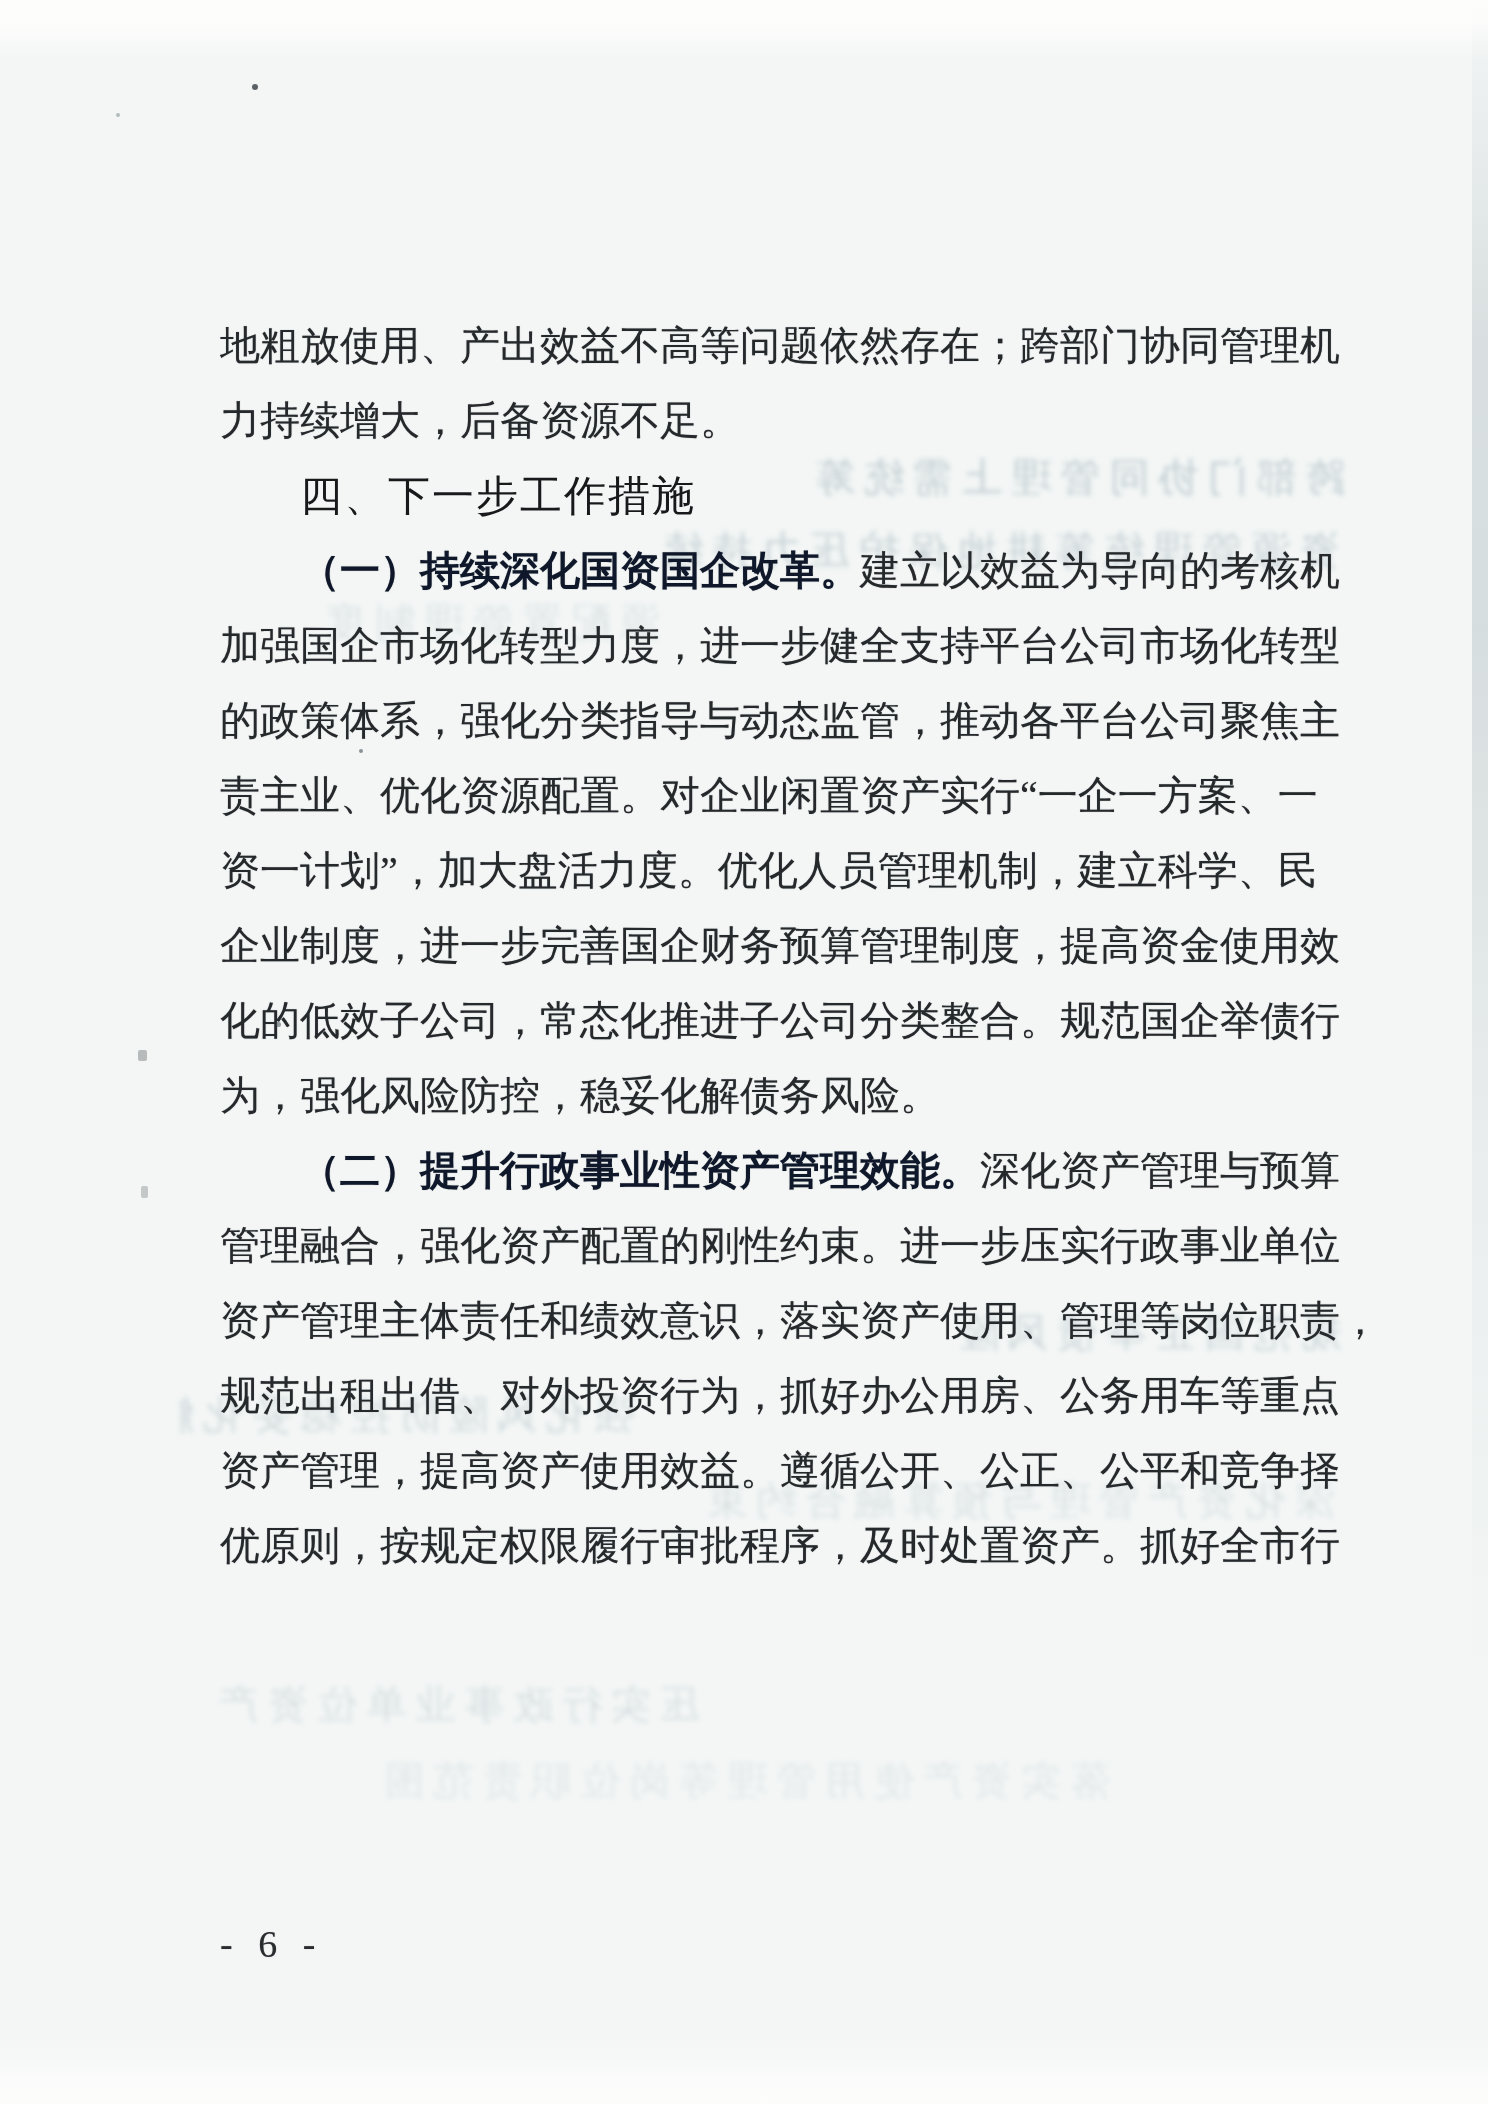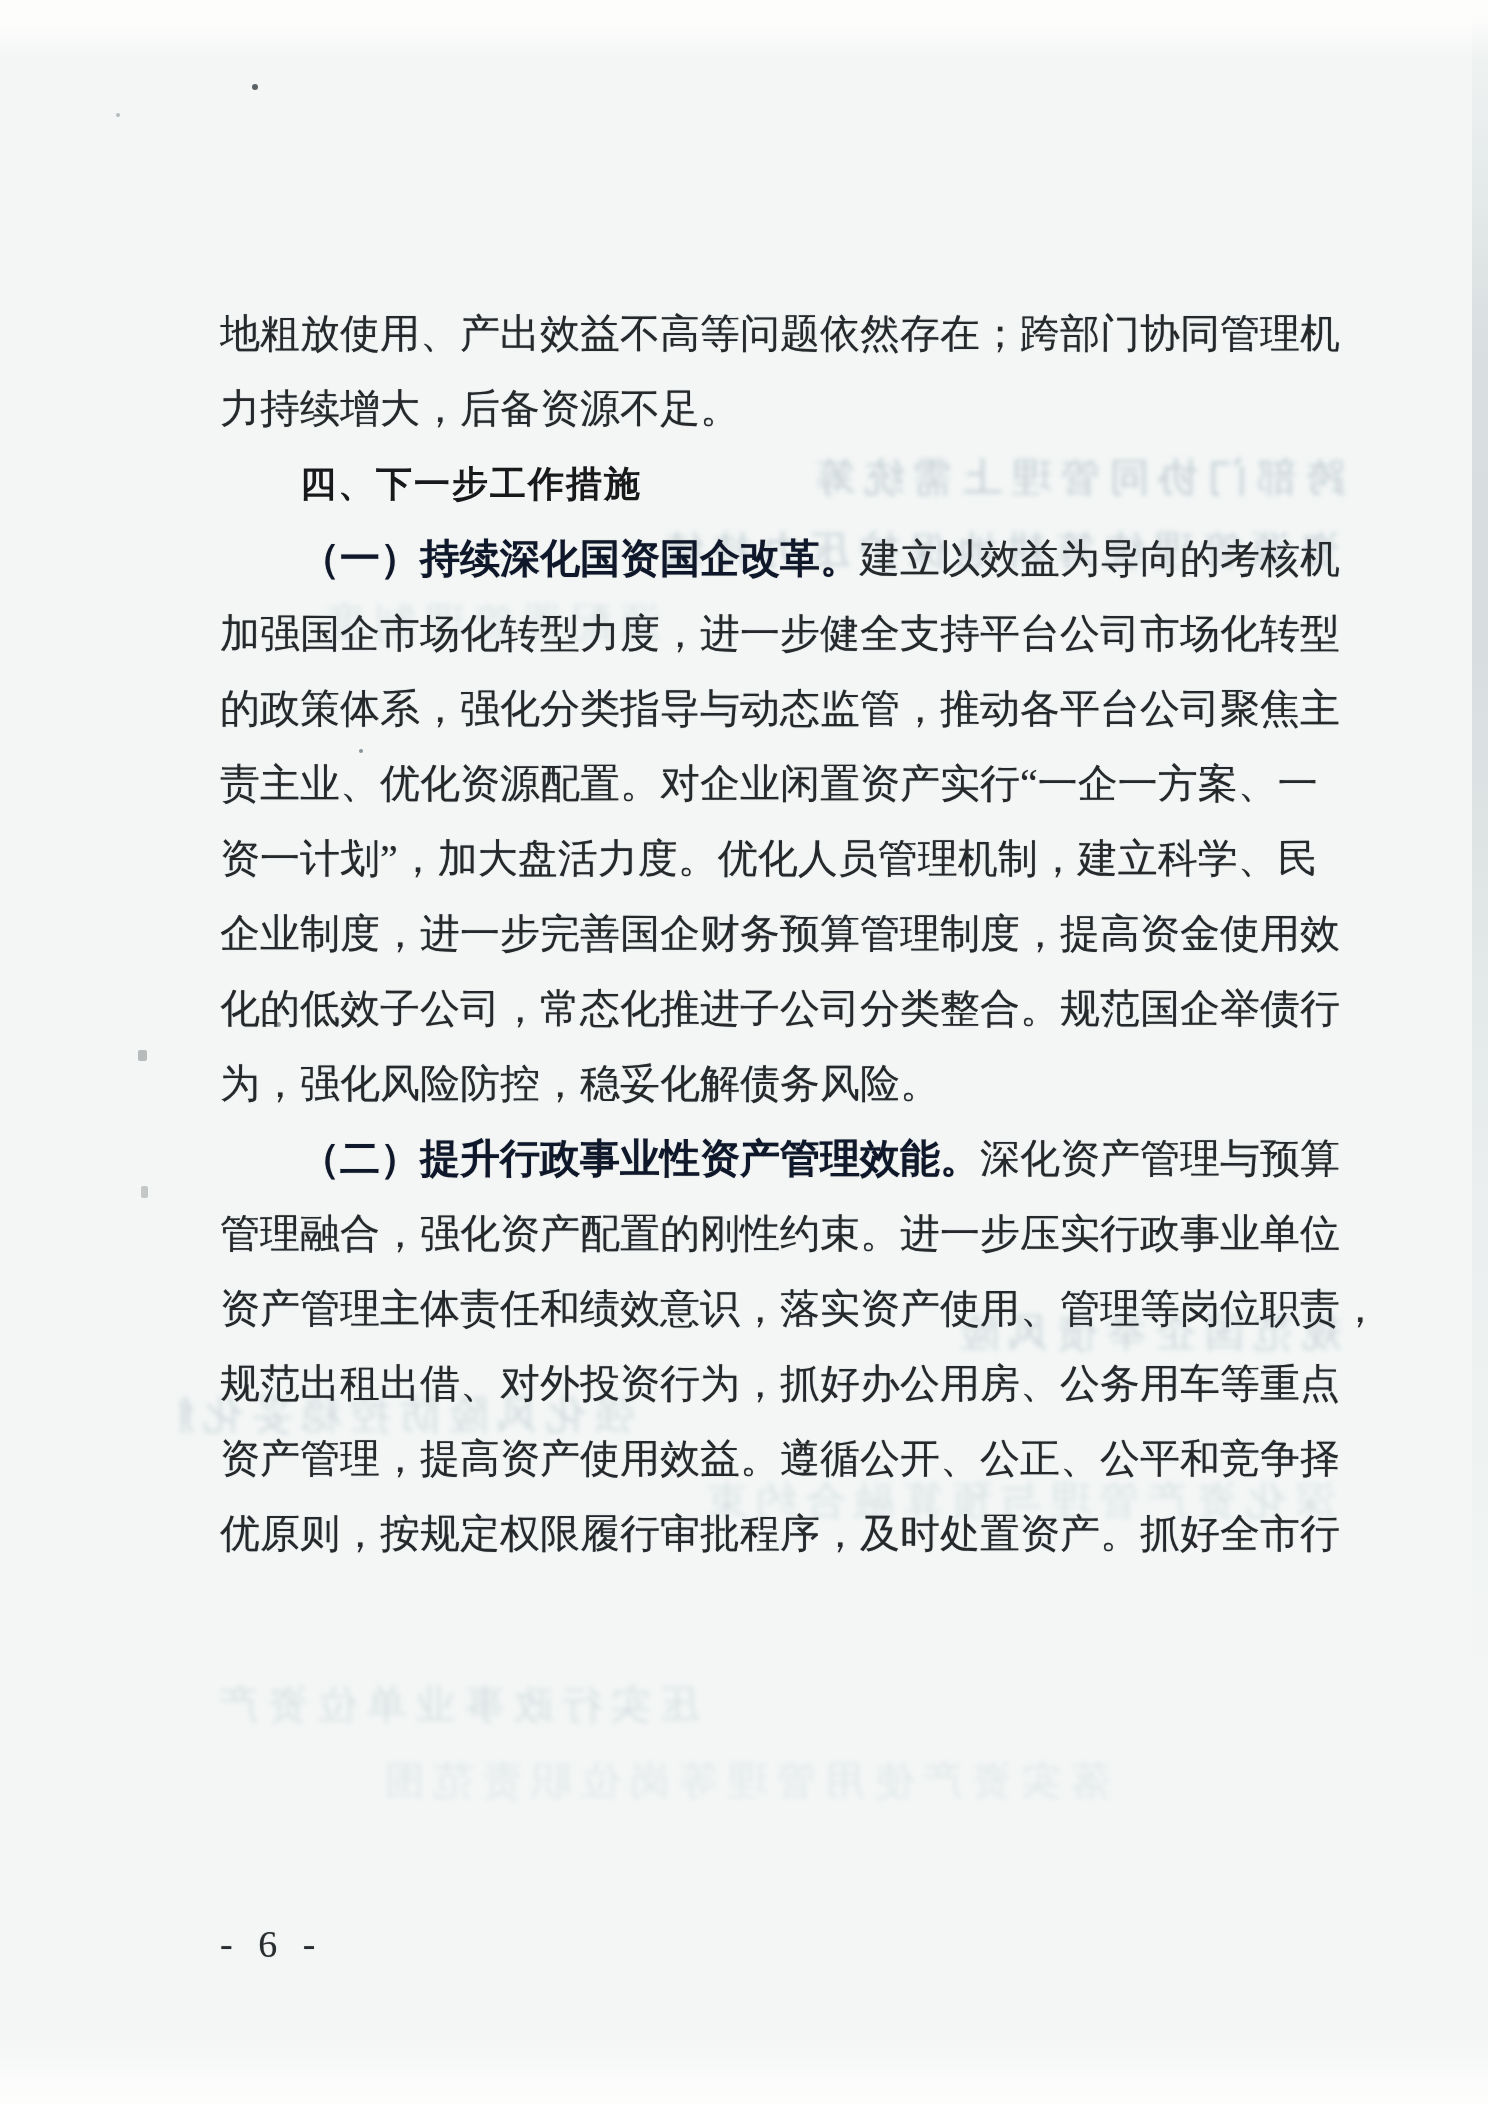--- a/index.html
+++ b/index.html
@@ -32,41 +32,41 @@
     color:#b9c6cc;
     transform:scaleX(-1);
     filter:blur(2.6px);
     white-space:nowrap;
     overflow:hidden;
     z-index:1;
   }
   
   .textblock{
     position:absolute;
-    left:220px;top:296px;width:1140px;
+    left:220px;top:308px;width:1140px;
     z-index:2;
   }
   .line{
     margin:0;
     height:75px;
     line-height:75px;
     font-size:40px;
     color:#26292c;
     text-shadow:0 0 1px rgba(38,42,46,.45);
     white-space:nowrap;
   }
   .indent{text-indent:80px;}
   .lead{font-weight:700;color:#0f172a;}
   .heading{
     margin:0;
     height:75px;
     line-height:75px;
-    font-size:36px;
+    font-size:42px;
     text-indent:80px;
-    font-weight:700;
+    font-weight:400;
     font-family:"Liberation Sans","DejaVu Sans",sans-serif;
     color:#17191b;
     letter-spacing:2px;
     white-space:nowrap;
   }
   .pagenum{
     position:absolute;
     left:220px;top:1922px;
     font-size:38px;
     letter-spacing:8px;

